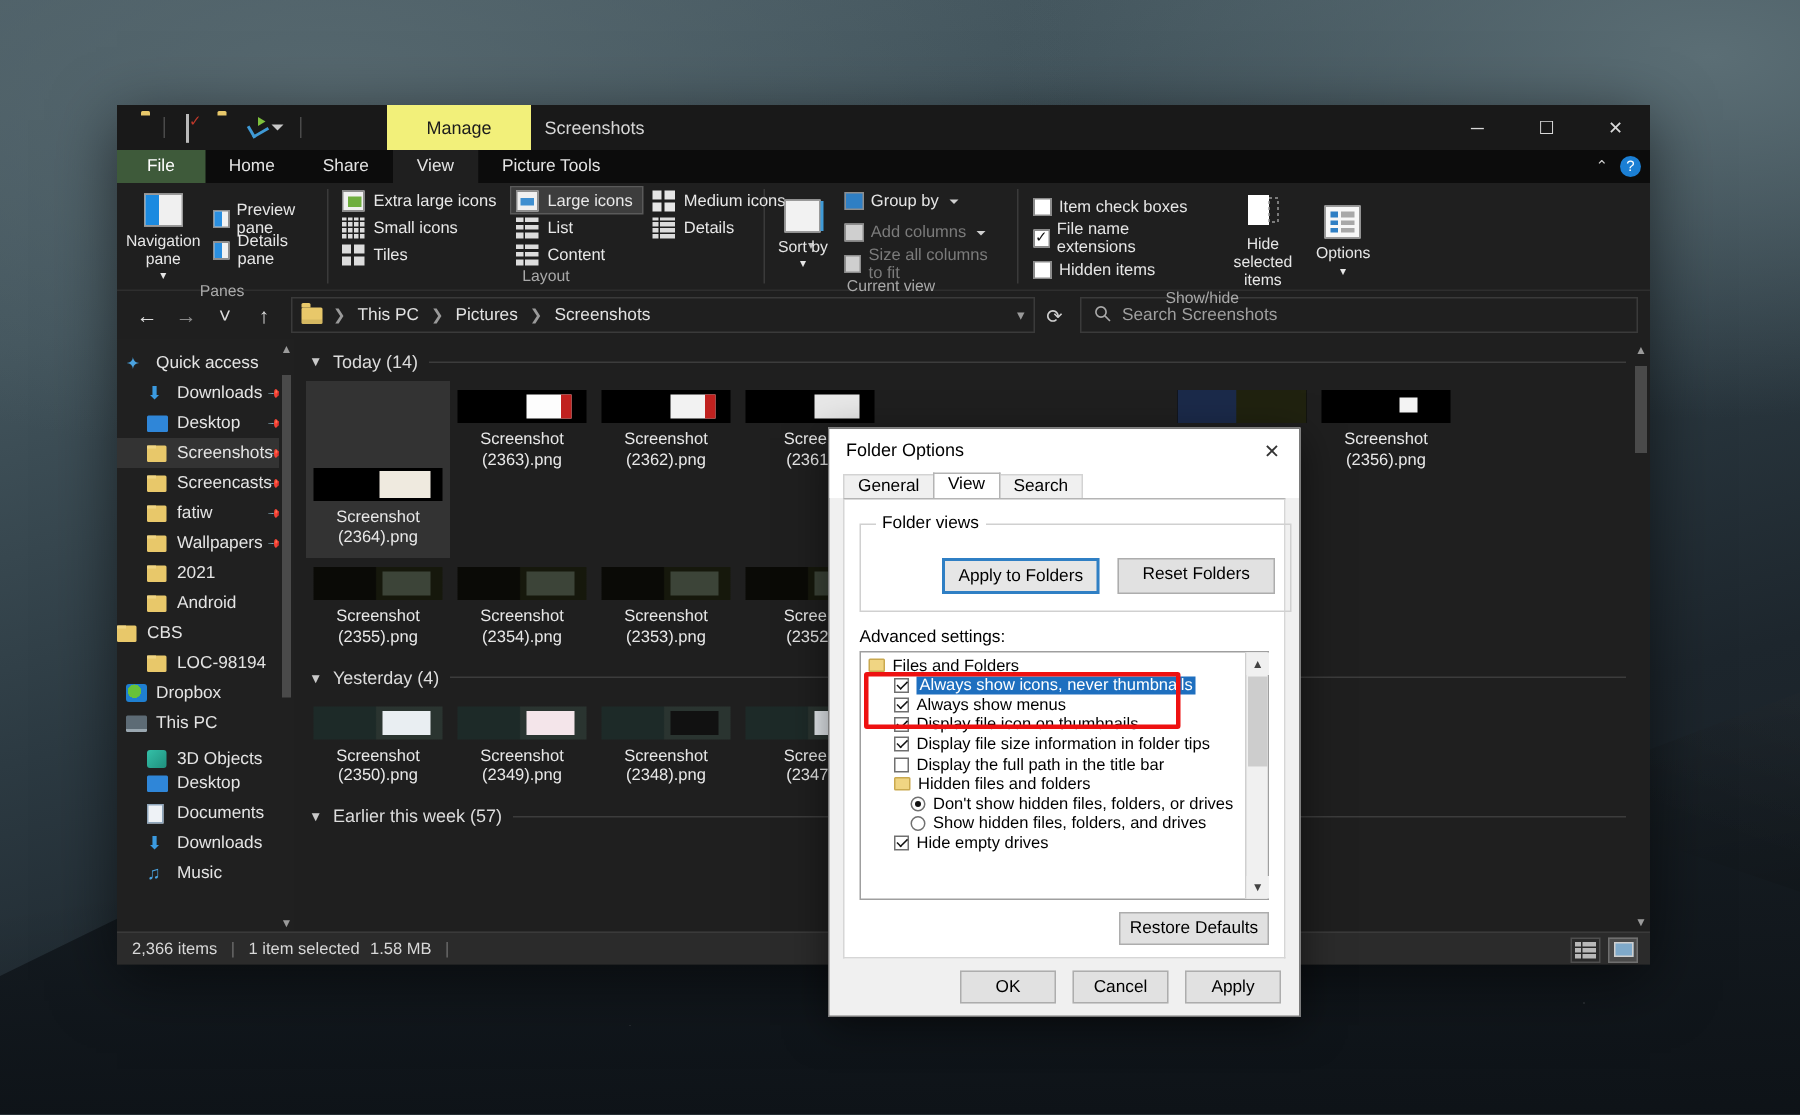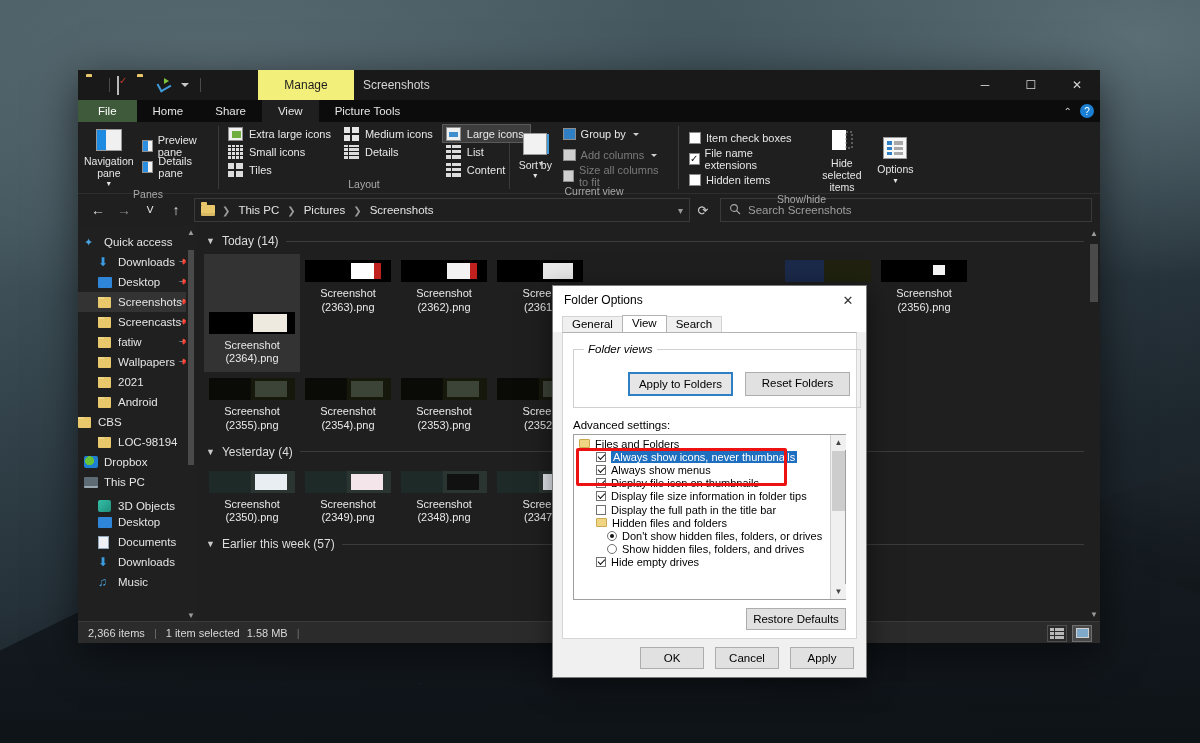--- a/index.html
+++ b/index.html
@@ -45,21 +45,21 @@
     position:absolute; left:78px; top:70px; width:1022px; height:573px;
     background:#1f1f1f;
     box-shadow: 0 10px 40px rgba(0,0,0,0.55);
     display:flex; flex-direction:column;
     color:#e8e8e8;
   }
 
   
   .titlebar {
     height:30px; background:#191919; display:flex; align-items:center;
-    position:relative; flex:0 0 auto;
+    position:relative; flex:0 0 auto;text-align:center;
   }
   .qat { display:flex; align-items:center; gap:4px; padding-left:8px; height:100%; }
   .qat-ico { width:16px; height:16px; display:block; position:relative; }
   .sep-v { width:1px; height:14px; background:#4a4a4a; margin:0 3px; }
   .folder-glyph {
     width:14px; height:11px; background:#e8c86a; border-radius:1px; position:relative;
     box-shadow: inset 0 -3px 0 rgba(0,0,0,0.08);
   }
   .folder-glyph:before {
     content:''; position:absolute; top:-3px; left:0; width:6px; height:3px;
@@ -289,21 +289,21 @@
   .tabstrip { display:flex; padding:0 9px; background:#fff; flex:0 0 auto; height:18px; align-items:flex-end; }
   .dtab {
     padding:1px 9px 2px; font-size:11.5px; background:#f0f0f0; border:1px solid #d3d3d3; border-bottom:none;
     margin-right:-1px; color:#000;
   }
   .dtab.active { background:#fff; border-color:#b4b4b4; position:relative; z-index:2; padding-bottom:3px; }
   .dlg-body { flex:1; background:#fff; margin:0 9px; border:1px solid #d6d6d6; border-top:1px solid #b4b4b4;
               padding:10px 10px 8px; display:flex; flex-direction:column; min-height:0; }
 
   fieldset.fv { border:1px solid #d0d0d0; padding:8px 10px 11px; }
-  fieldset.fv legend { font-size:11.5px; padding:0 4px;font-style:italic; }
+  fieldset.fv legend { font-size:11.5px; padding:0 4px; }
   .fvrow { display:flex; gap:10px; align-items:flex-start; }
   .fvfolder {
     width:34px; height:30px; background:#f5dfa0; border:1px solid #c9ab5f; border-radius:2px;
     position:relative; flex:0 0 auto; margin-top:2px;
   }
   .fvfolder:after {
     content:''; position:absolute; left:7px; top:6px; width:20px; height:17px; background:#fff;
     border:1px solid #b9b9b9;
     background-image:
       repeating-linear-gradient(0deg,#b0b0b0 0 1px,transparent 1px 3px),
@@ -459,20 +459,48 @@
             <span class="ico16 ic-tile">
                 <s></s>
                 <s></s>
                 <s></s>
                 <s></s>
               </span>
             <span>Tiles</span>
           </div>
         </div>
         <div class="lgcol">
+          <div class="lgitem sel">
+            <span class="ico16 ic-lg"></span>
+            <span>Large icons</span>
+          </div>
+          <div class="lgitem">
+            <span class="ico16 ic-list">
+                <s></s>
+                <s></s>
+                <s></s>
+                <s></s>
+                <s></s>
+                <s></s>
+              </span>
+            <span>List</span>
+          </div>
+          <div class="lgitem">
+            <span class="ico16 ic-cont">
+                <s></s>
+                <s></s>
+                <s></s>
+                <s></s>
+                <s></s>
+                <s></s>
+              </span>
+            <span>Content</span>
+          </div>
+        </div>
+        <div class="lgcol">
           <div class="lgitem">
             <span class="ico16 ic-md">
                 <s></s>
                 <s></s>
                 <s></s>
                 <s></s>
               </span>
             <span>Medium icons</span>
           </div>
           <div class="lgitem">
@@ -485,48 +513,20 @@
                 <s></s>
                 <s></s>
                 <s></s>
               </span>
             <span>Details</span>
           </div>
           <div class="lgitem" style="visibility:hidden">
               <span class="ico16"></span>
               <span>&nbsp;</span>
             </div>
-        </div>
-        <div class="lgcol">
-          <div class="lgitem sel">
-            <span class="ico16 ic-lg"></span>
-            <span>Large icons</span>
-          </div>
-          <div class="lgitem">
-            <span class="ico16 ic-list">
-                <s></s>
-                <s></s>
-                <s></s>
-                <s></s>
-                <s></s>
-                <s></s>
-              </span>
-            <span>List</span>
-          </div>
-          <div class="lgitem">
-            <span class="ico16 ic-cont">
-                <s></s>
-                <s></s>
-                <s></s>
-                <s></s>
-                <s></s>
-                <s></s>
-              </span>
-            <span>Content</span>
-          </div>
         </div>
         <div class="scrollarrows">
           <span class="sa">▲</span>
           <span class="sa">▼</span>
           <span class="sa">▾</span>
         </div>
       </div>
       <div class="glabel">Layout</div>
     </div>
     <div class="gdiv"></div>

